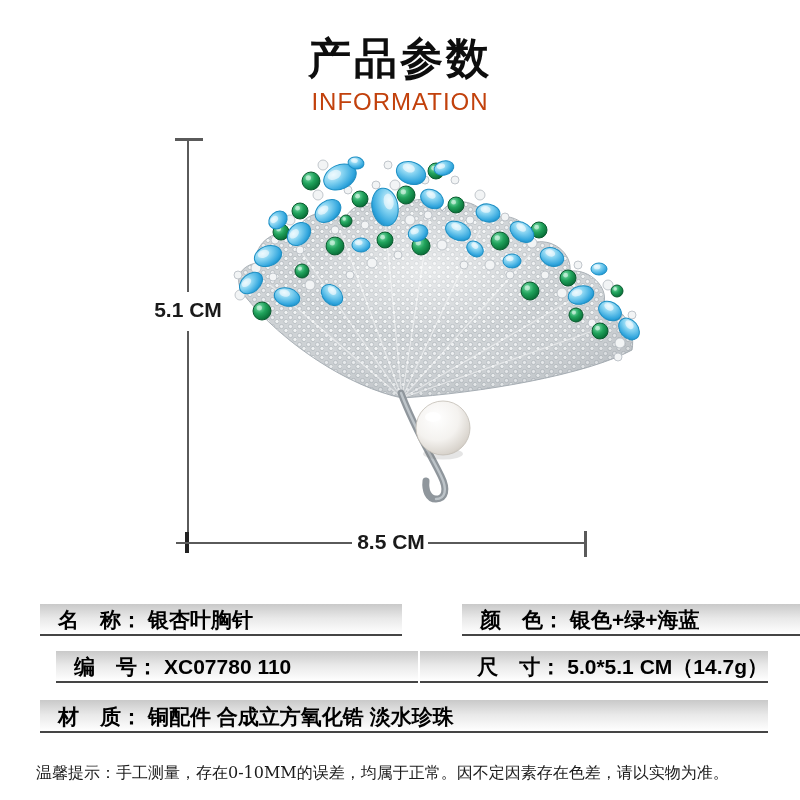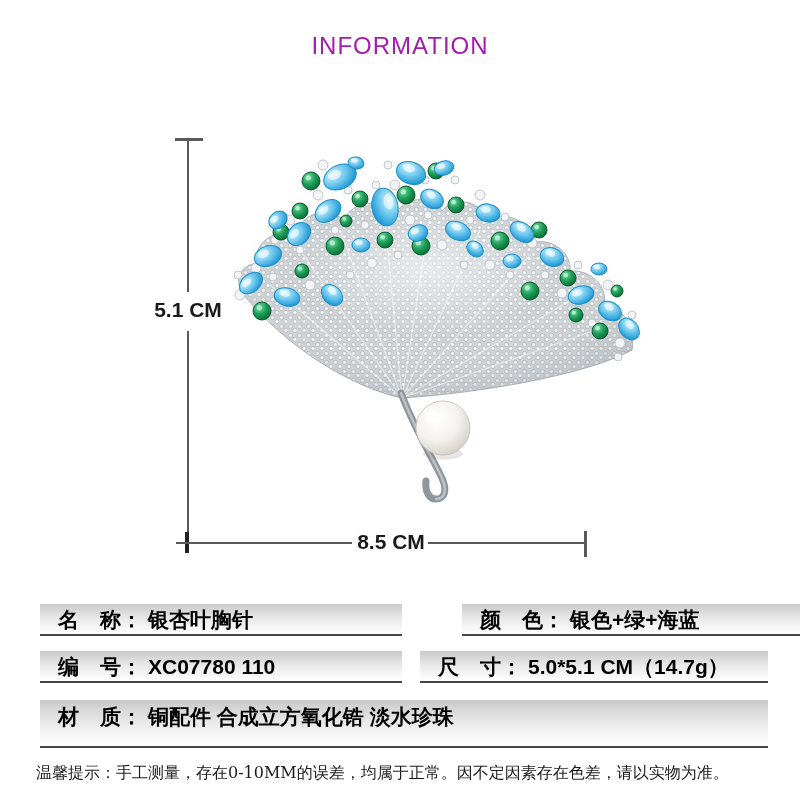--- a/index.html
+++ b/index.html
@@ -1,21 +1,21 @@
 <!DOCTYPE html>
 <html><head>
 <meta charset="utf-8">
 <style>
   html,body{margin:0;padding:0;background:#fff;}
   .page{position:relative;width:800px;height:800px;background:#ffffff;overflow:hidden;
         font-family:"Liberation Sans","DejaVu Sans",sans-serif;color:#111;}
   
   .hdr{position:absolute;top:30px;left:0;width:800px;text-align:center;}
   .hdr h1{margin:0;font-size:43px;font-weight:700;letter-spacing:3px;color:#0d0d0d;line-height:56px;}
-  .hdr .sub{margin-top:2px;font-size:24px;font-weight:500;letter-spacing:1px;color:#a21caf;}
+  .hdr .sub{margin-top:2px;font-size:24px;font-weight:500;letter-spacing:1px;color:#c2410c;}
   
   .fig{position:absolute;left:0;top:0;width:800px;height:800px;padding-left:44px;}
   .brooch-svg{position:absolute;left:180px;top:135px;width:480px;height:420px;}
   .dl{position:absolute;background:#5a5a5a;}
   .dim-label{position:absolute;font-size:21px;font-weight:700;color:#1a1a1a;text-align:center;}
   
   .cell{position:absolute;height:32px;line-height:32px;
         background:linear-gradient(to bottom,#c9c9c9 0%,#e9e9e9 48%,#ffffff 100%);
         border-bottom:2px solid #454545;font-size:21px;font-weight:700;color:#000;
         padding-left:18px;box-sizing:border-box;white-space:nowrap;}
@@ -23,20 +23,21 @@
   .note{position:absolute;left:36px;top:763px;width:736px;font-size:16px;font-weight:500;
         color:#1b1b1b;white-space:nowrap;
         font-family:"DejaVu Serif","Liberation Serif",serif;}
 </style>
 </head>
 <body>
 
 <div class="page">
 
   <div class="hdr">
+    <h1>产品参数</h1>
     <div class="sub">INFORMATION</div>
   </div>
 
   <div class="fig">
 
     <svg class="brooch-svg" viewBox="0 0 480 420">
       <defs>
         <pattern id="pave" width="9" height="9" patternUnits="userSpaceOnUse">
           <rect width="9" height="9" fill="#cfd3d6"></rect>
           <circle cx="2.5" cy="2.5" r="2.1" fill="#eef0f2" stroke="#aab1b7" stroke-width="0.7"></circle>
@@ -263,25 +264,25 @@
     <div class="dl" style="left:584px;top:531px;width:2.5px;height:26px;"></div>
   </div>
 
   <div>
     <div class="cell" style="left:40px;top:604px;width:362px;">
       <span class="lab">名　称：</span><span>银杏叶胸针</span>
     </div>
     <div class="cell" style="left:420px;top:604px;width:348px;margin-left:42px;">
       <span class="lab">颜　色：</span><span>银色+绿+海蓝</span>
     </div>
-    <div class="cell" style="left:40px;top:651px;width:362px;">
+    <div class="cell" style="left:56px;top:651px;width:362px;">
       <span class="lab">编　号：</span><span>XC07780 110</span>
     </div>
-    <div class="cell" style="left:420px;top:651px;width:348px;">
+    <div class="cell" style="left:420px;top:651px;width:348px;text-align:right;">
       <span class="lab">尺　寸：</span><span>5.0*5.1 CM（14.7g）</span>
     </div>
-    <div class="cell" style="left:40px;top:700px;width:728px;height:48px;line-height:33px;">
+    <div class="cell" style="left:40px;top:700px;width:728px;height:33px;line-height:33px;">
       <span class="lab">材　质：</span><span>铜配件 合成立方氧化锆 淡水珍珠</span>
     </div>
     <div class="note">温馨提示：手工测量，存在0-10MM的误差，均属于正常。因不定因素存在色差，请以实物为准。</div>
   </div>
 
 </div>
 
 </body></html>

